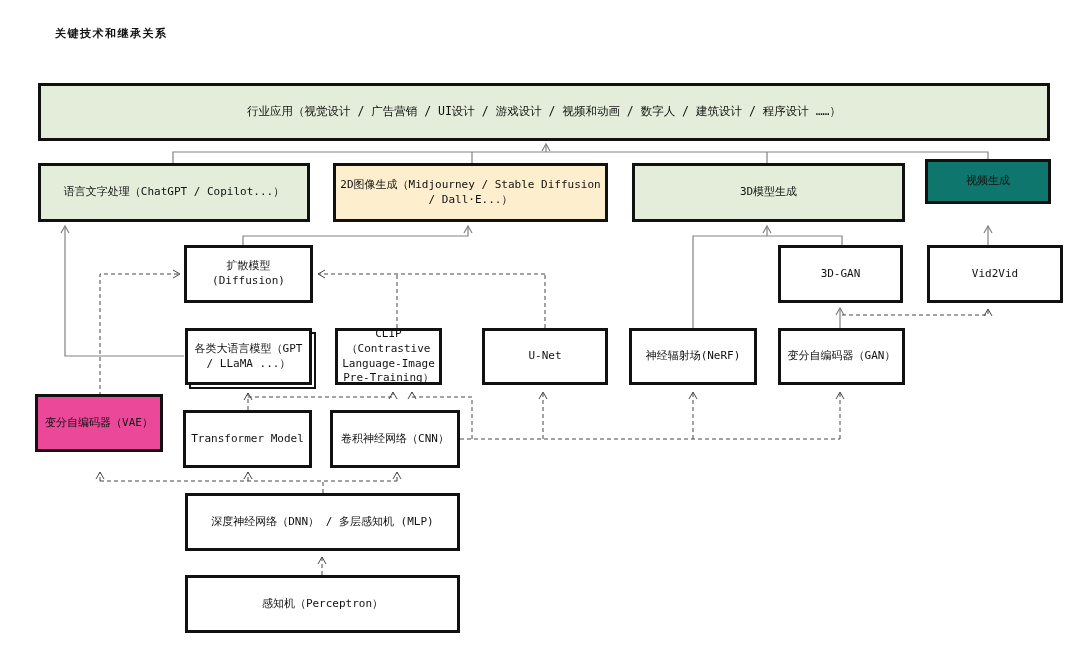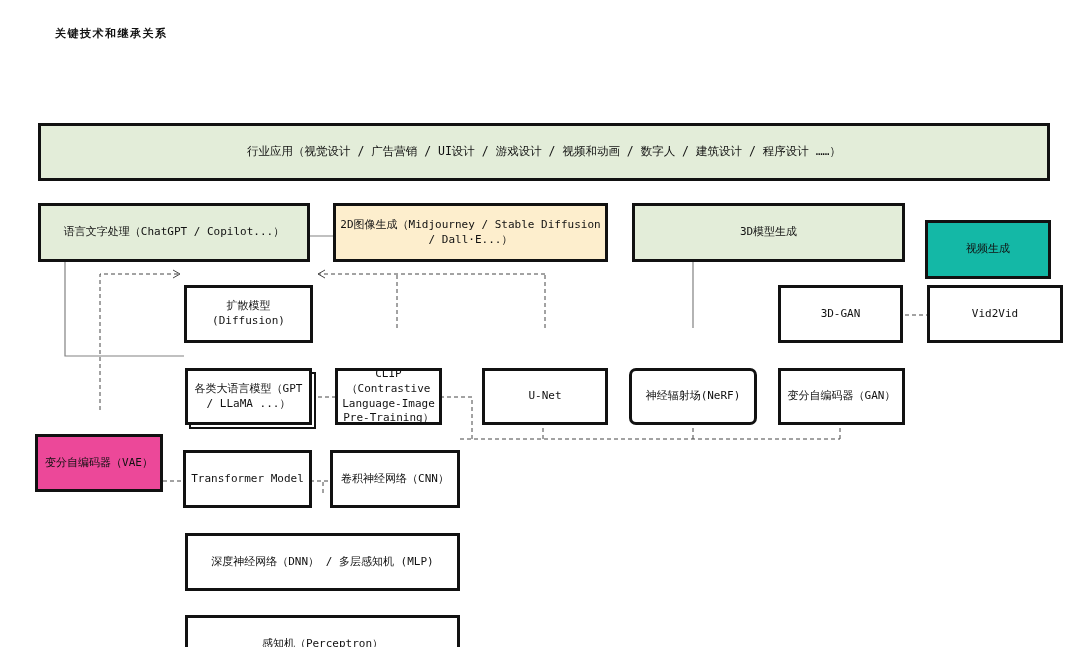--- a/index.html
+++ b/index.html
@@ -8,21 +8,21 @@
     font-family:"DejaVu Sans Mono","DejaVu Sans",monospace;
   }
   #diagram-title{
     position:absolute;left:55px;top:26px;
     font-family:"DejaVu Serif","Liberation Serif",serif;
     font-weight:bold;font-size:11px;color:#111;letter-spacing:1.5px;
   }
   .node{
     position:absolute;display:flex;align-items:center;justify-content:center;
     text-align:center;border:3px solid #111;box-sizing:border-box;
-    font-size:11px;line-height:1.35;color:#111;padding:2px 4px;margin-top:40px;
+    font-size:11px;line-height:1.35;color:#111;padding:2px 4px;
   }
   .node.stacked{box-shadow:4px 4px 0 -2px #ffffff,4px 4px 0 0 #111;}
   #edge-layer{position:absolute;left:0;top:0;width:1080px;height:647px;}
   .edge-solid{fill:none;stroke:#828282;stroke-width:1.2;}
   .edge-dashed{fill:none;stroke:#474747;stroke-width:1;stroke-dasharray:4 3;}
 </style>
 </head>
 <body>
 
 <div id="stage">
@@ -79,30 +79,30 @@
     <path class="edge-dashed" d="M248,481 L248,472" marker-end="url(#arr-dark)"></path>
     <path class="edge-dashed" d="M397,481 L397,472" marker-end="url(#arr-dark)"></path>
 
     <path class="edge-dashed" d="M322,575 L322,557" marker-end="url(#arr-dark)"></path>
   </svg>
 
   <div class="node" style="left: 38px; top: 83px; width: 1012px; height: 58px; font-size: 11.5px; background: rgb(227, 237, 217);">行业应用（视觉设计 / 广告营销 / UI设计 / 游戏设计 / 视频和动画 / 数字人 / 建筑设计 / 程序设计 ……）</div>
   <div class="node" style="left: 38px; top: 163px; width: 272px; height: 59px; background: rgb(227, 237, 217);">语言文字处理（ChatGPT / Copilot...）</div>
   <div class="node" style="left: 333px; top: 163px; width: 275px; height: 59px; background: rgb(253, 238, 205);">2D图像生成（Midjourney / Stable Diffusion / Dall·E...）</div>
   <div class="node" style="left: 632px; top: 163px; width: 273px; height: 59px; background: rgb(227, 237, 217);">3D模型生成</div>
-  <div class="node" style="left: 925px; top: 180px; width: 126px; height: 59px; background: #14b8a6;">视频生成</div>
+  <div class="node" style="left: 925px; top: 159px; width: 126px; height: 45px; background: #0f766e;">视频生成</div>
 
   <div class="node" style="left: 184px; top: 245px; width: 129px; height: 58px; background: rgb(255, 255, 255);">扩散模型(Diffusion)</div>
   <div class="node" style="left: 778px; top: 245px; width: 125px; height: 58px; background: rgb(255, 255, 255);">3D-GAN</div>
   <div class="node" style="left: 927px; top: 245px; width: 136px; height: 58px; background: rgb(255, 255, 255);">Vid2Vid</div>
 
   <div class="node stacked" style="left: 185px; top: 328px; width: 127px; height: 57px; background: rgb(255, 255, 255);">各类大语言模型（GPT / LLaMA ...）</div>
   <div class="node" style="left: 335px; top: 328px; width: 107px; height: 57px; background: rgb(255, 255, 255);">CLIP（Contrastive Language-Image Pre-Training）</div>
   <div class="node" style="left: 482px; top: 328px; width: 126px; height: 57px; background: rgb(255, 255, 255);">U-Net</div>
-  <div class="node" style="left: 629px; top: 328px; width: 128px; height: 57px; background: rgb(255, 255, 255); border-radius: 7px;">神经辐射场(NeRF)</div>
+  <div class="node" style="left: 629px; top: 328px; width: 128px; height: 57px; background: rgb(255, 255, 255);">神经辐射场(NeRF)</div>
   <div class="node" style="left: 778px; top: 328px; width: 127px; height: 57px; background: rgb(255, 255, 255);">变分自编码器（GAN）</div>
 
   <div class="node" style="left: 35px; top: 394px; width: 128px; height: 58px; background: #ec4899;">变分自编码器（VAE）</div>
   <div class="node" style="left: 183px; top: 410px; width: 129px; height: 58px; background: rgb(255, 255, 255);">Transformer Model</div>
   <div class="node" style="left: 330px; top: 410px; width: 130px; height: 58px; background: rgb(255, 255, 255);">卷积神经网络（CNN）</div>
 
   <div class="node" style="left: 185px; top: 575px; width: 275px; height: 58px; background: rgb(255, 255, 255);">感知机（Perceptron）</div>
   <div class="node" style="left: 185px; top: 493px; width: 275px; height: 58px; background: rgb(255, 255, 255);">深度神经网络（DNN） / 多层感知机 (MLP)</div>
 
 </div>

